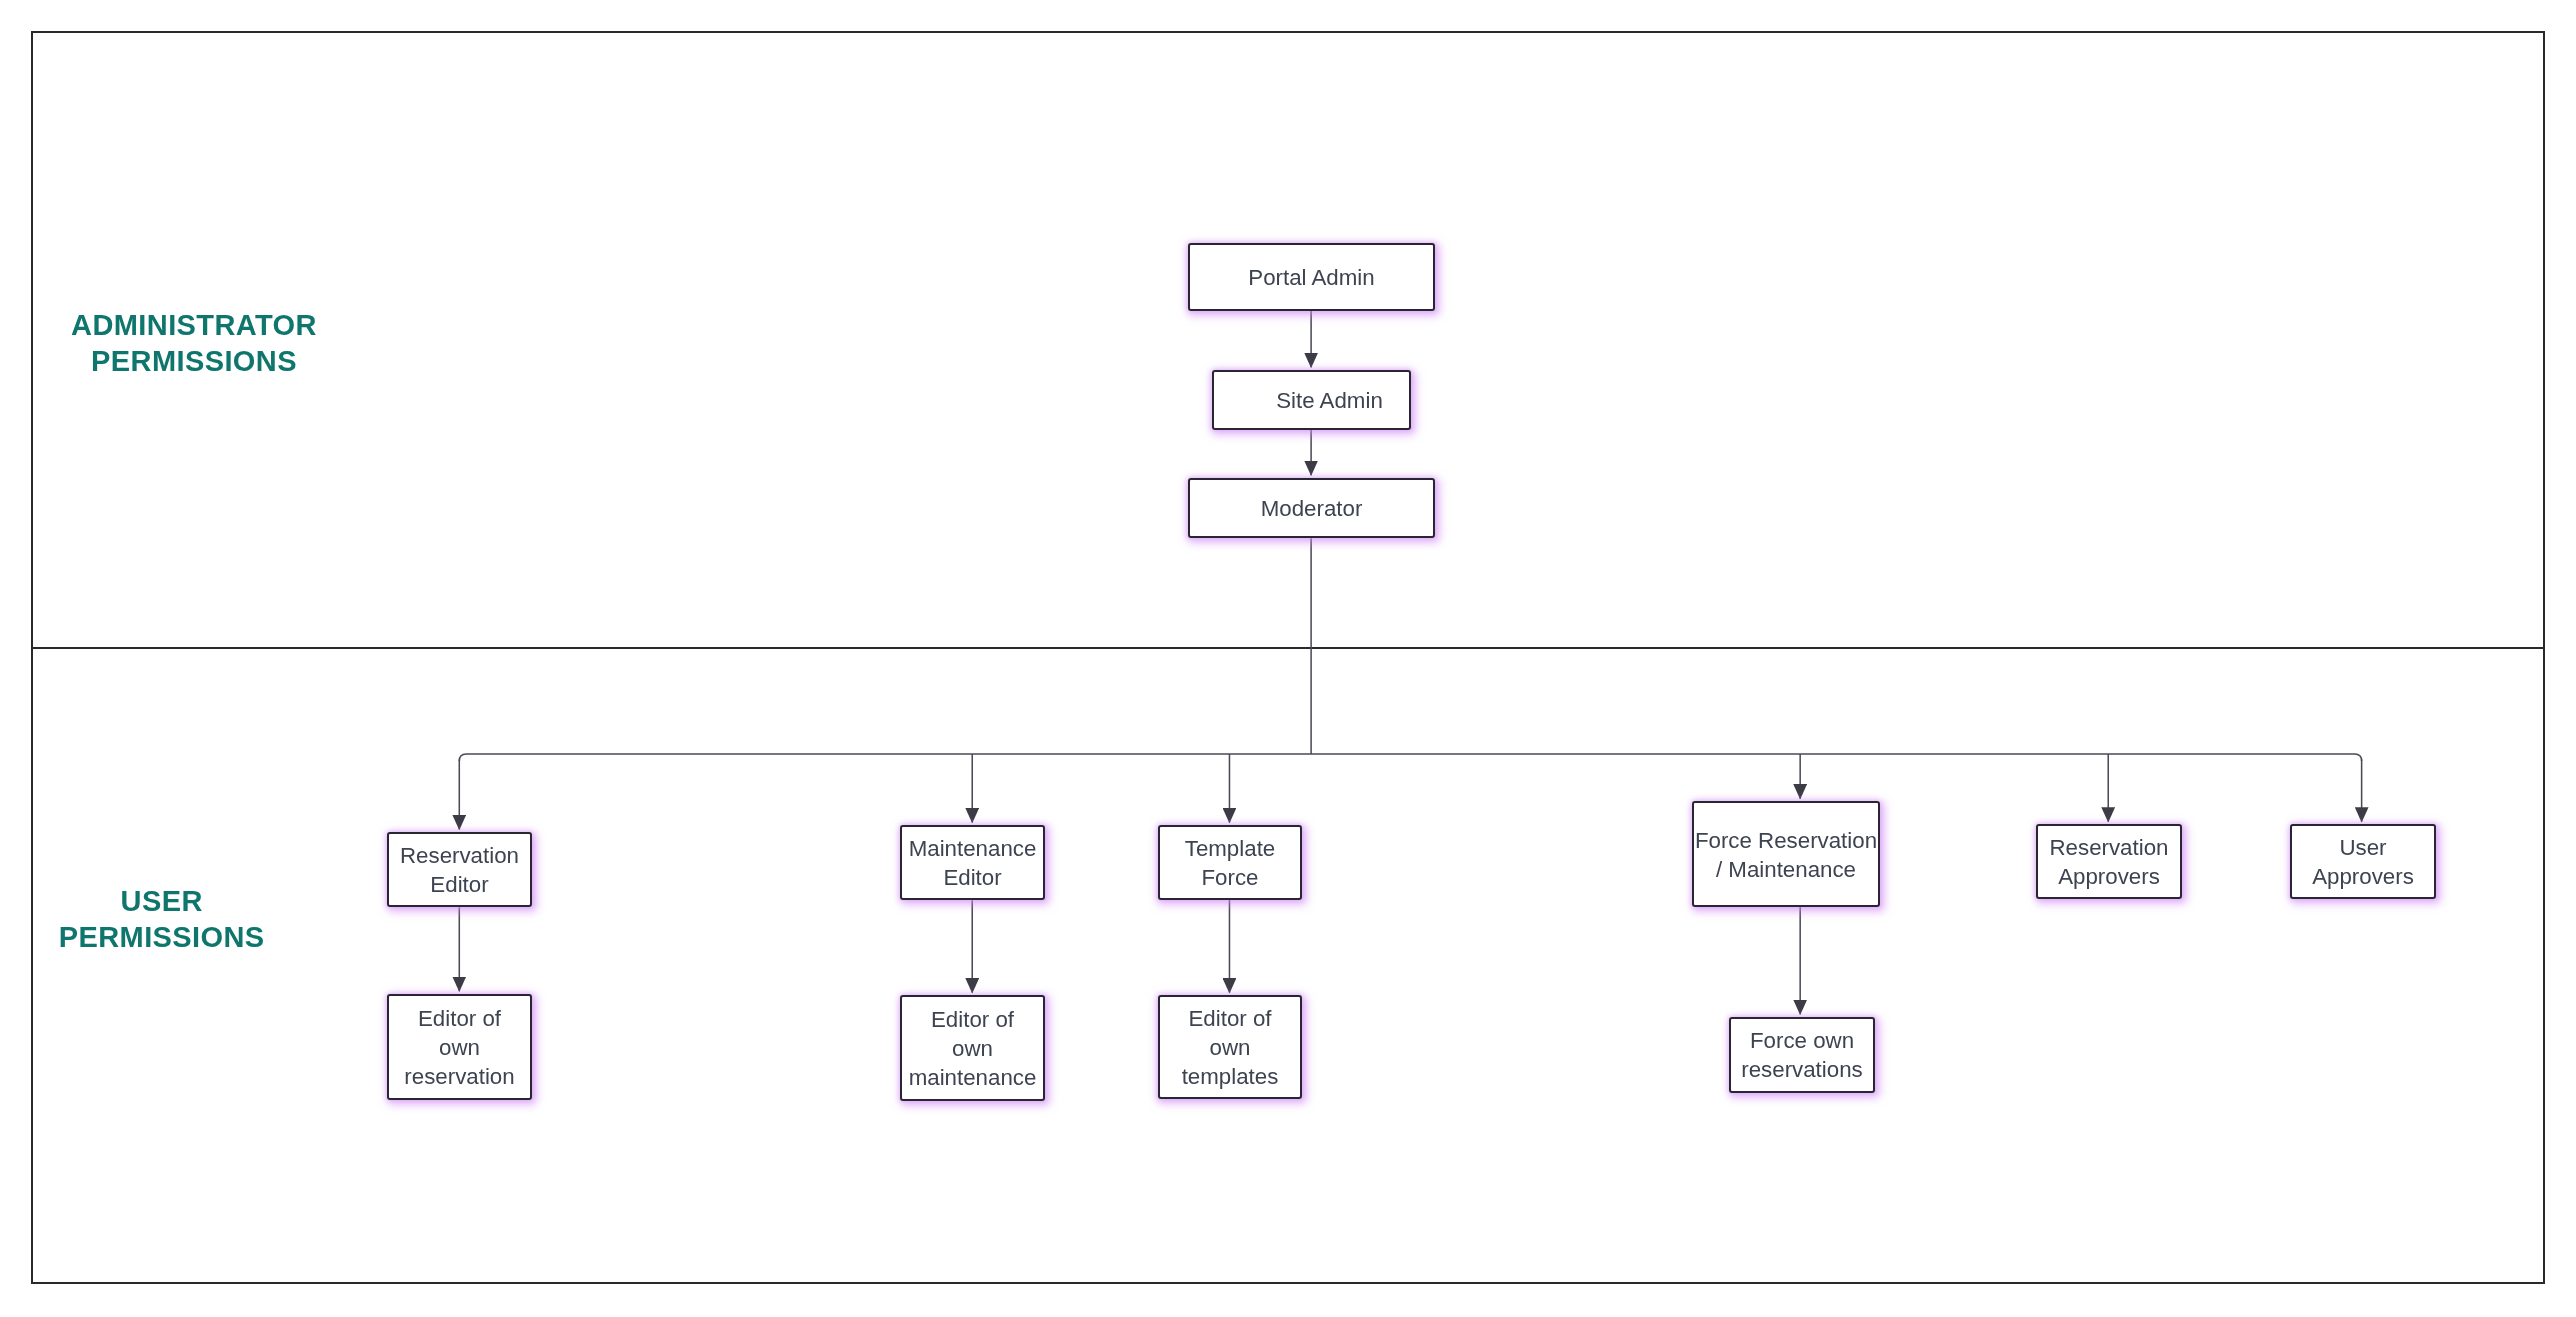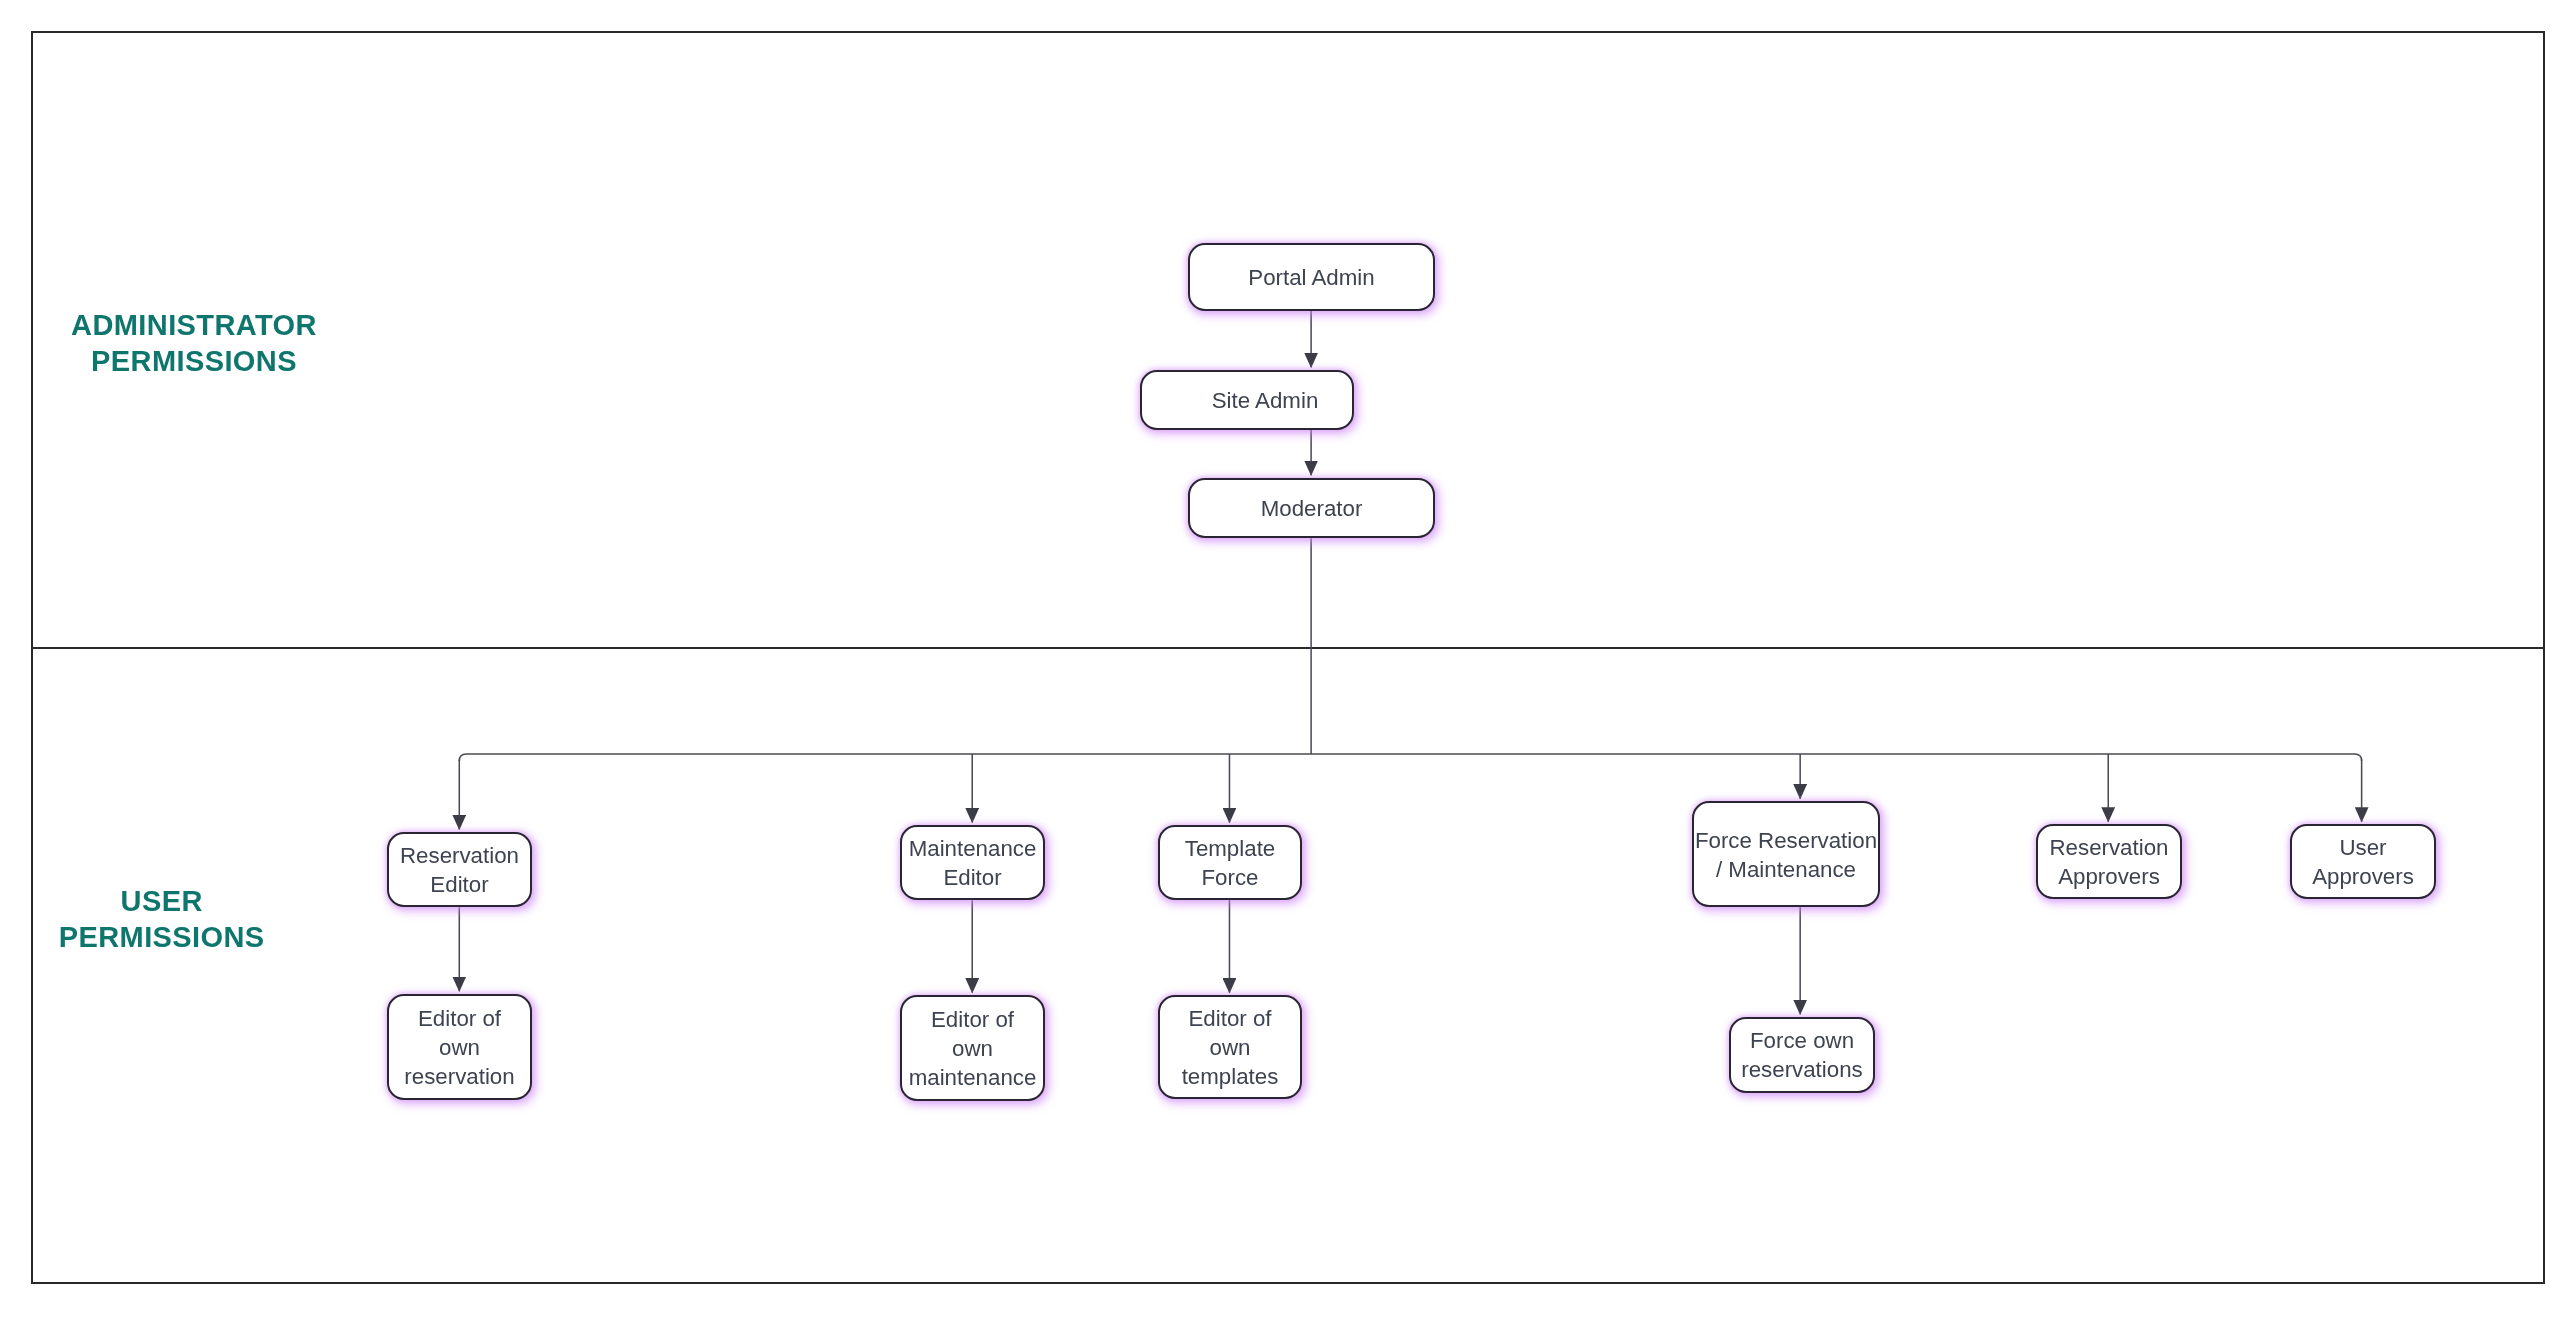--- a/index.html
+++ b/index.html
@@ -53,21 +53,21 @@
   #connectors path {
     stroke: #4b4b55;
     stroke-width: 2;
     fill: none;
   }
   .node {
     position: absolute;
     box-sizing: border-box;
     background: #ffffff;
     border: 2.3px solid #2a2533;
-    border-radius: 17px;
+    border-radius: 3px;
     display: flex;
     align-items: center;
     justify-content: center;
     text-align: center;
     font-size: 22.3px;
     line-height: 29px;
     color: #3d4350;
     white-space: pre-line;
     box-shadow: 2.3px 2.3px 8.5px 2.3px rgba(205, 132, 245, 0.55),
                 0 0 4.6px 0.8px rgba(205, 132, 245, 0.35);
@@ -107,21 +107,21 @@
     <path d="M2737 979 V1067" marker-end="url(#arrow)"></path>
     <path d="M3066 986 V1067" marker-end="url(#arrow)"></path>
 
     <path d="M596 1178 V1287" marker-end="url(#arrow)"></path>
     <path d="M1262 1169 V1289" marker-end="url(#arrow)"></path>
     <path d="M1596 1168 V1289" marker-end="url(#arrow)"></path>
     <path d="M2337 1177 V1317" marker-end="url(#arrow)"></path>
   </svg>
 
   <div class="node" style="left:1188px; top:243px; width:247px; height:68px;">Portal Admin</div>
-  <div class="node" style="left:1140px; top:370px; width:214px; height:60px;padding-left:36px;">Site Admin</div>
+  <div class="node" style="left:1212px; top:370px; width:199px; height:60px;padding-left:36px;">Site Admin</div>
   <div class="node" style="left:1188px; top:478px; width:247px; height:60px;">Moderator</div>
 
   <div class="node" style="left:387px; top:832px; width:145px; height:75px;">Reservation
 Editor</div>
   <div class="node" style="left:900px; top:825px; width:145px; height:75px;">Maintenance
 Editor</div>
   <div class="node" style="left:1158px; top:825px; width:144px; height:75px;">Template
 Force</div>
   <div class="node" style="left:1692px; top:801px; width:188px; height:106px; align-items:flex-start; padding-top:23px;">Force Reservation
 / Maintenance</div>

